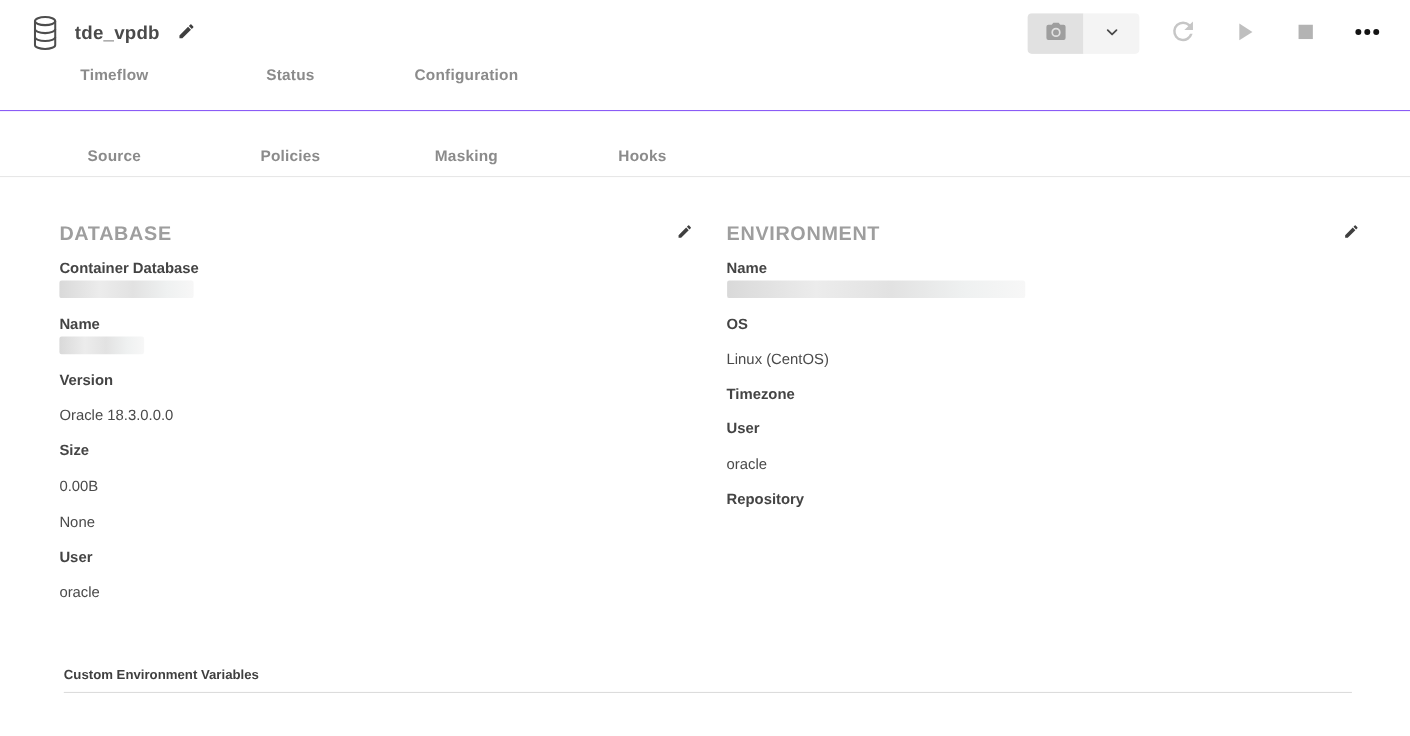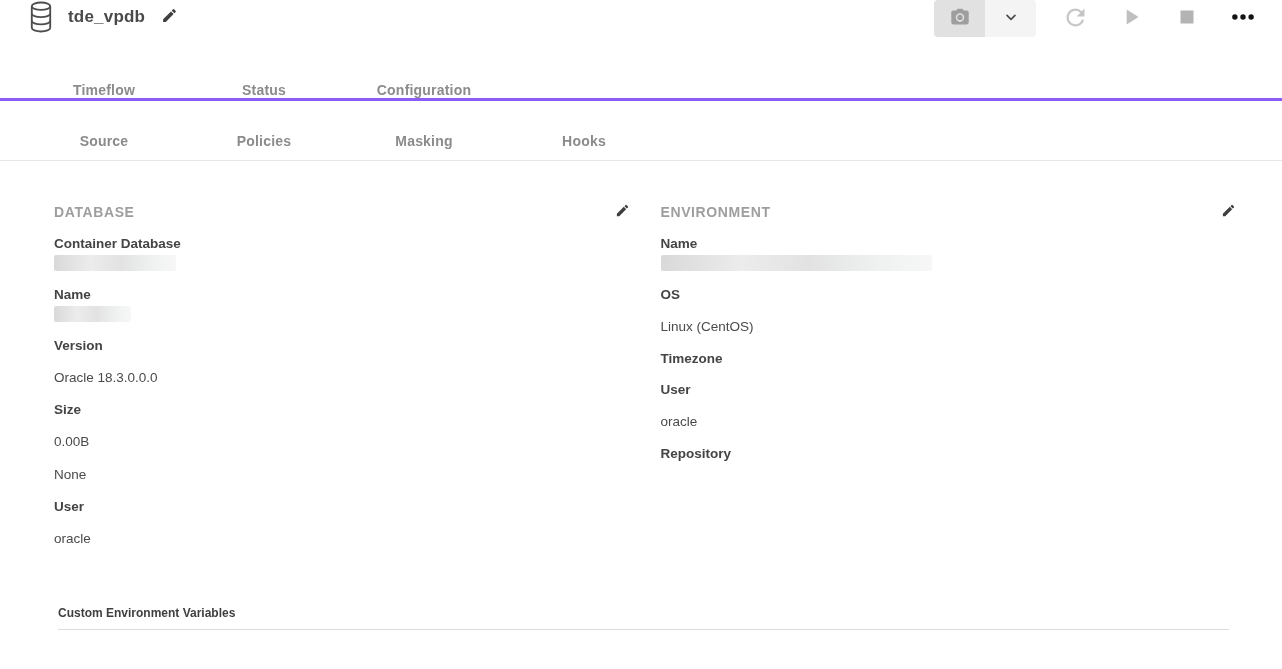--- a/index.html
+++ b/index.html
@@ -1,49 +1,49 @@
 <!DOCTYPE html>
 <html><head>
 <meta charset="utf-8">
 <style>
   * { margin: 0; padding: 0; box-sizing: border-box; }
   html, body { width: 1282px; height: 669px; overflow: hidden; background: #ffffff;
     font-family: "Liberation Sans", sans-serif; color: #4a4a4a; }
 
   
-  .topbar { height: 60px; display: flex; align-items: flex-start; justify-content: space-between;
+  .topbar { height: 60px; display: flex; align-items: center; justify-content: space-between;
     padding: 0 22px 0 28px; background: #fff; }
   .topbar-left { display: flex; align-items: center; gap: 14px; }
   .db-icon svg { display: block; }
   .page-title { font-size: 17px; font-weight: bold; color: #4a4a4a; letter-spacing: .2px; }
   .icon-btn { background: none; border: none; cursor: pointer; padding: 2px; display: flex;
     align-items: center; justify-content: center; }
   .topbar-right { display: flex; align-items: center; gap: 22px; }
   .split-btn { display: flex; border-radius: 4px; overflow: hidden; height: 37px; }
   .split-btn .seg { width: 51px; border: none; display: flex; align-items: center;
     justify-content: center; cursor: pointer; }
   .seg-camera { background: #e1e1e1; }
   .seg-caret  { background: #f4f4f4; }
   .toolbtn { background: none; border: none; cursor: pointer; display: flex; align-items: center;
     justify-content: center; width: 34px; height: 34px; }
 
   
   .tabs { display: flex; padding-left: 24px; }
-  .tabs-primary { height: 41px; align-items: flex-end; border-bottom: 3px solid #8b5cf6; }
+  .tabs-primary { height: 41px; align-items: flex-start; border-bottom: 1px solid #8b5cf6; }
   .tabs-secondary { height: 60px; align-items: center; padding-top: 20px;
     border-bottom: 1px solid #e7e7e7; }
   .tab { width: 160px; text-align: center; font-size: 14px; font-weight: bold; color: #8b8b8b;
     cursor: pointer; background: none; border: none; font-family: inherit; letter-spacing: .2px; }
 
   
   .columns { display: flex; gap: 29px; padding: 40px 44px 0 54px; }
   .col { flex: 1; min-width: 0; }
   .section-head { display: flex; align-items: center; justify-content: space-between;
     margin-bottom: 13px; }
-  .section-title { font-size: 14px; font-weight: bold; color: #9e9e9e; letter-spacing: .6px; }
+  .section-title { font-size: 18px; font-weight: bold; color: #9e9e9e; letter-spacing: .6px; }
   .field { margin-bottom: 16px; }
   .field-label { font-size: 13.5px; font-weight: bold; color: #444; line-height: 15px; }
   .field-value { font-size: 13.5px; color: #4a4a4a; line-height: 17px; margin-top: 16px; }
   .redacted { height: 16px; margin-top: 4px; border-radius: 2px;
     background: linear-gradient(to right,#d9d9d9 0%,#ececec 30%,#e2e2e2 55%,#eff1f1 80%,#f7f7f7 100%); }
   .rw-1 { width: 122px; } .rw-2 { width: 77px; } .rw-3 { width: 271px; }
 
   
   .custom-env { margin: 43px 53px 0 58px; }
   .custom-env-title { font-size: 12px; font-weight: bold; color: #3f3f3f; padding-bottom: 9px;

